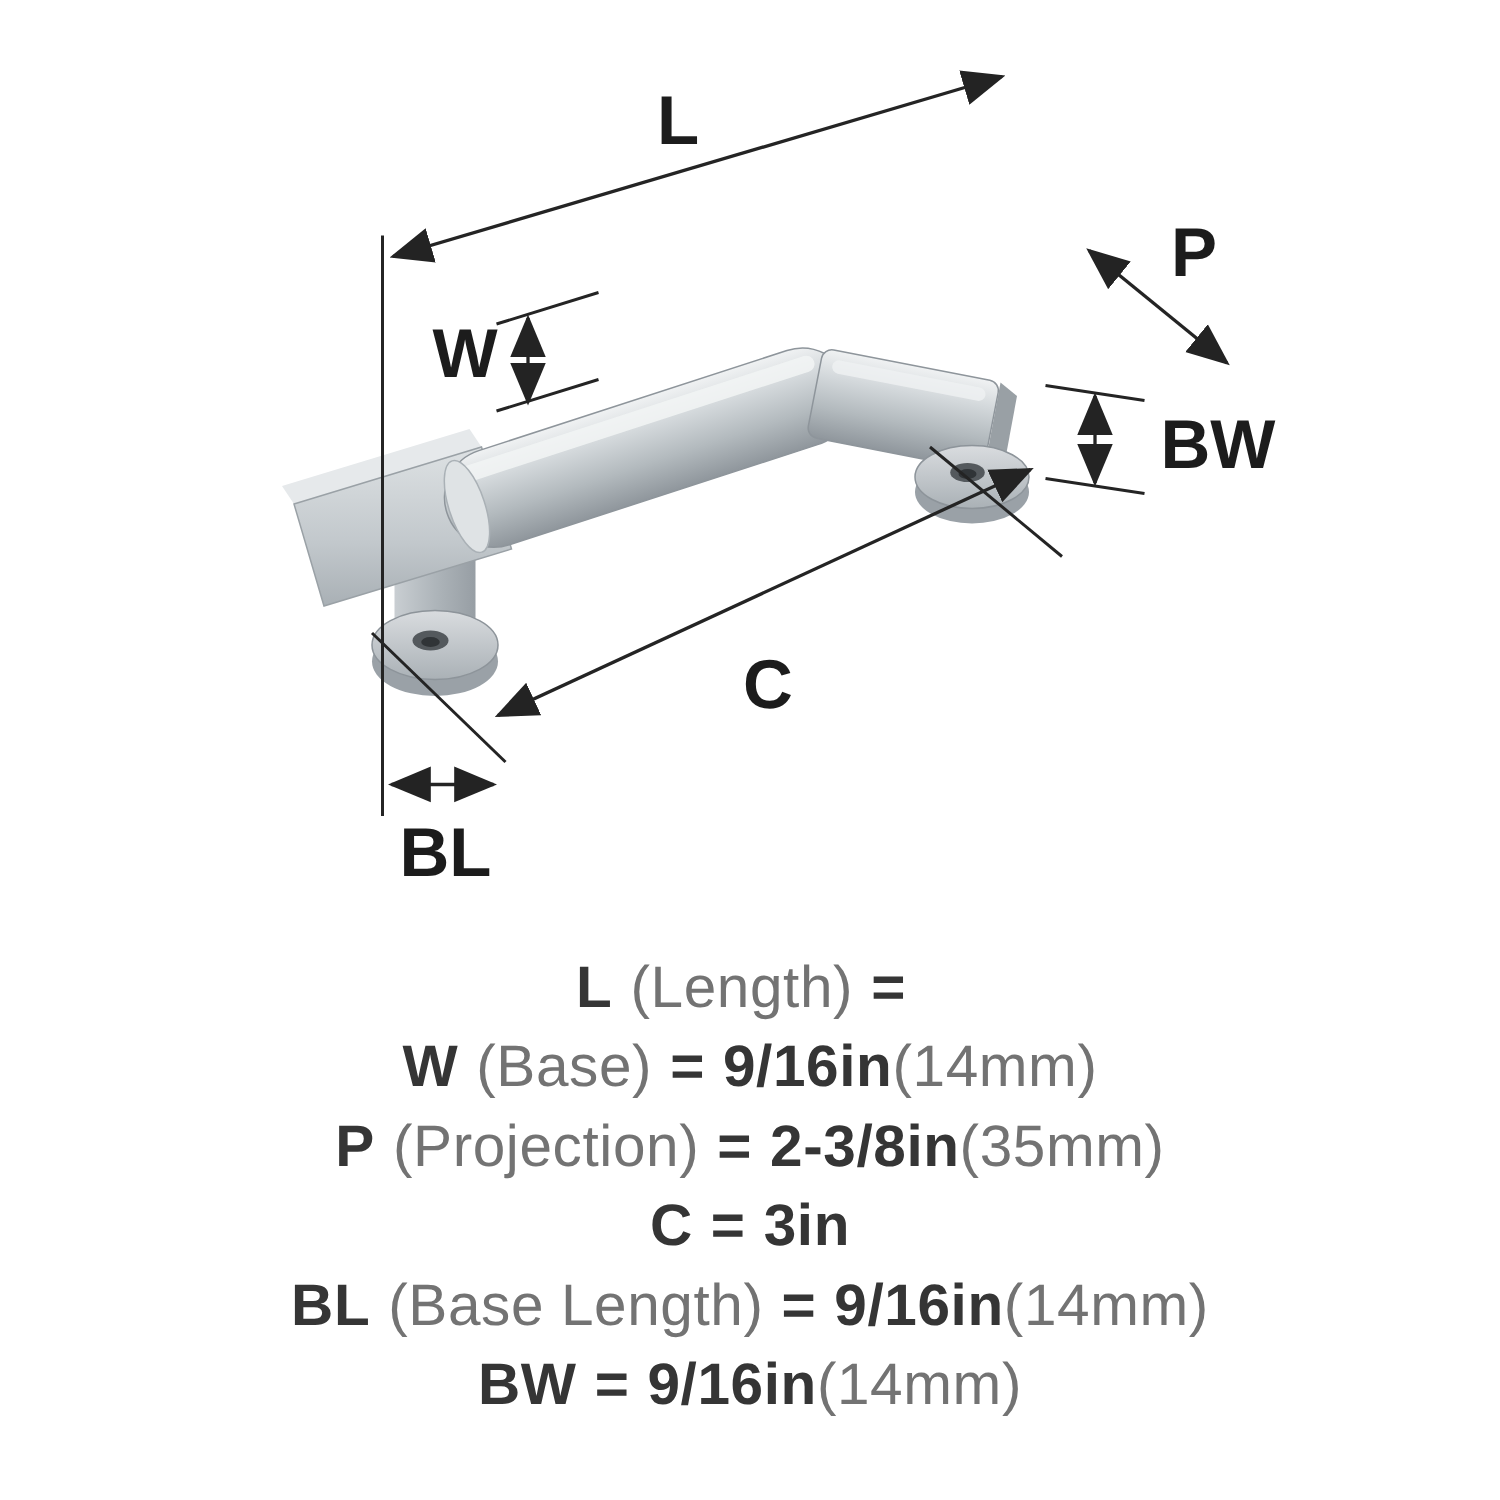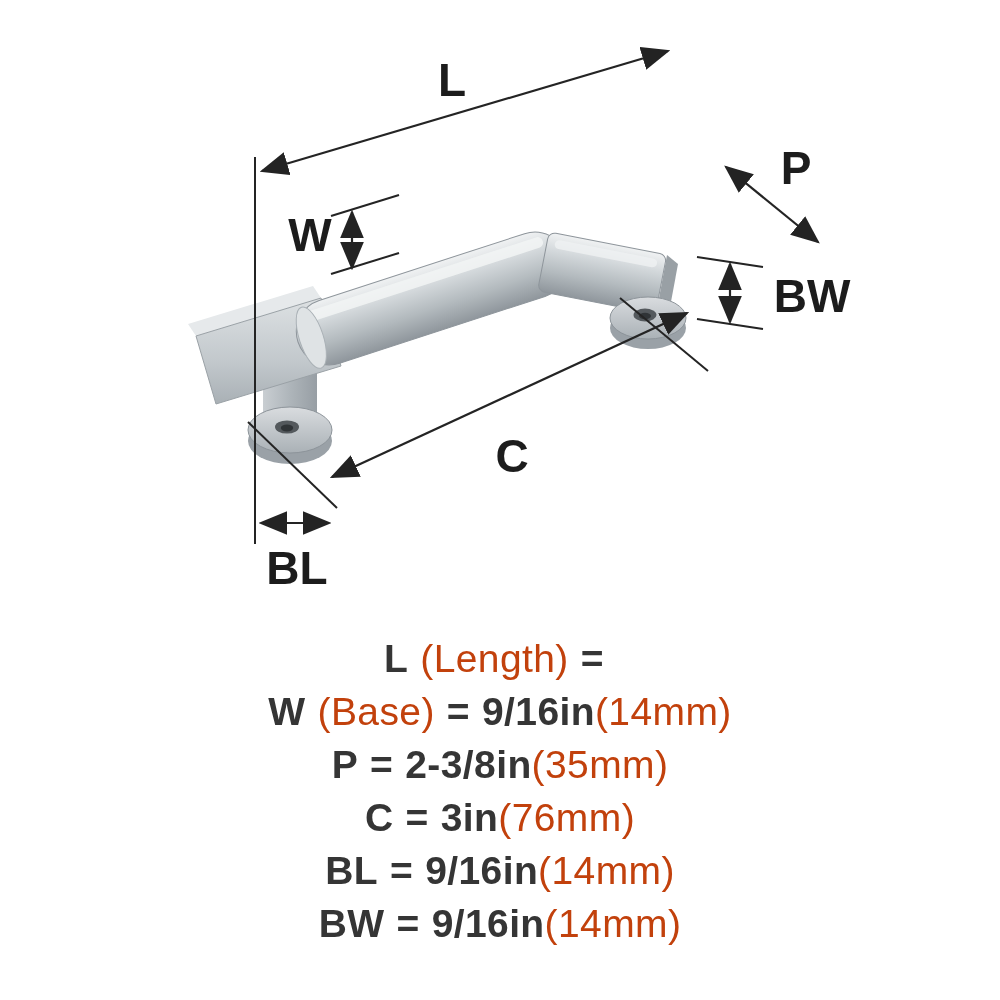--- a/index.html
+++ b/index.html
@@ -18,21 +18,21 @@
     font-weight:700; font-size:46px; fill:#1c1c1c;
   }
 
   .legend { margin-top:20px; }
   .legend-row {
     display:flex; justify-content:center; align-items:baseline;
     font-size:39px; line-height:53px; color:#3d3d3d; letter-spacing:0.4px;
     white-space:nowrap;
   }
   .sym, .eq, .val { font-weight:700; color:#353535; }
-  .nm, .met { font-weight:400; color:#c2410c; }
+  .nm, .met { font-weight:400; color:#737373; }
   .sym { margin-right:12px; }
   .nm  { margin-right:12px; }
   .eq  { margin-right:12px; }
 </style>
 </head>
 <body>
 
 <div class="page">
 
   <svg class="diagram" viewBox="0 0 1000 612" xmlns="http://www.w3.org/2000/svg">
@@ -134,34 +134,35 @@
     <div class="legend-row">
       <span class="sym">W</span>
       <span class="nm">(Base)</span>
       <span class="eq">=</span>
       <span class="val">9/16in</span>
       <span class="met">(14mm)</span>
     </div>
 
     <div class="legend-row">
       <span class="sym">P</span>
+      <span class="nm">(Projection)</span>
       <span class="eq">=</span>
       <span class="val">2-3/8in</span>
       <span class="met">(35mm)</span>
     </div>
 
     <div class="legend-row">
       <span class="sym">C</span>
       <span class="eq">=</span>
       <span class="val">3in</span>
-      <span class="met">(76mm)</span>
     </div>
 
     <div class="legend-row">
       <span class="sym">BL</span>
+      <span class="nm">(Base Length)</span>
       <span class="eq">=</span>
       <span class="val">9/16in</span>
       <span class="met">(14mm)</span>
     </div>
 
     <div class="legend-row">
       <span class="sym">BW</span>
       <span class="eq">=</span>
       <span class="val">9/16in</span>
       <span class="met">(14mm)</span>

